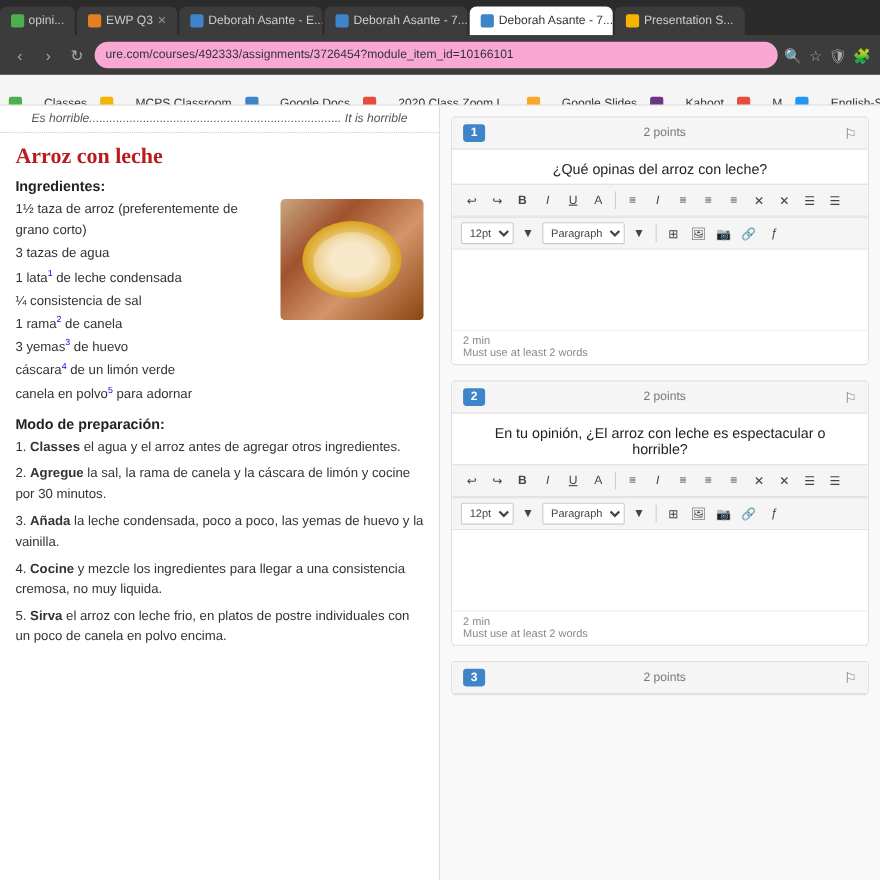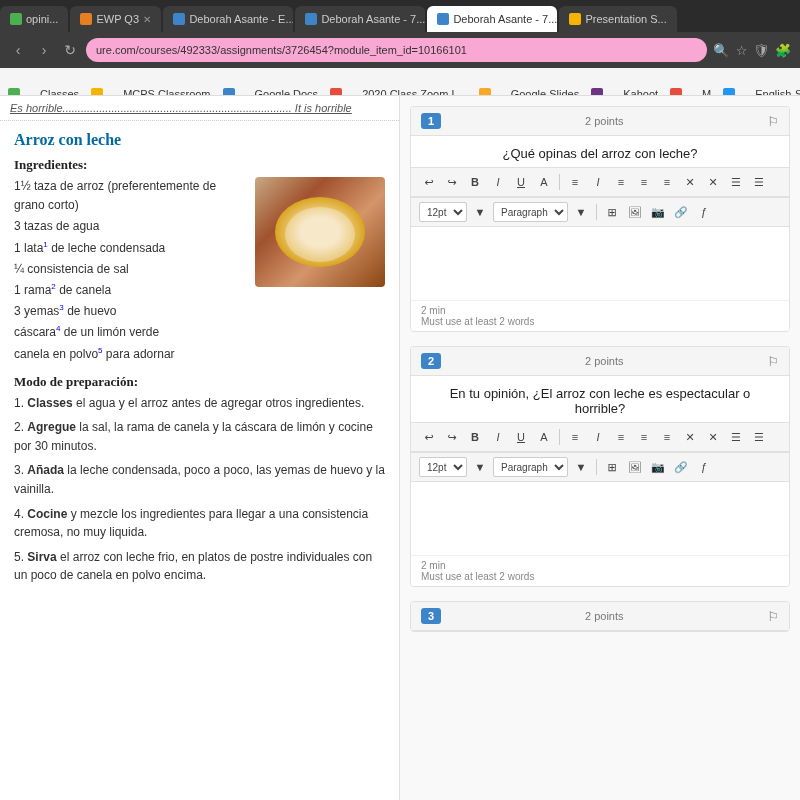--- a/index.html
+++ b/index.html
@@ -144,54 +144,53 @@
     
     .left-panel {
       width: 400px;
       background: #fff;
       overflow-y: auto;
       border-right: 1px solid #e0e0e0;
       padding: 0;
     }
 
     .header-sentence {
+      text-align: center;
       font-size: 11px;
       color: #555;
       padding: 6px 10px;
       border-bottom: 1px dotted #ccc;
       font-style: italic;
-      text-decoration: underline;
     }
 
     .header-sentence .spanish {
       font-style: italic;
     }
 
     .header-sentence .english {
       font-style: italic;
     }
 
     .recipe-container {
       padding: 10px 14px;
     }
 
     .recipe-title {
-      font-size: 16px;
+      font-size: 20px;
       font-weight: bold;
-      color: #0369a1;
+      color: #b91c1c;
       margin-bottom: 8px;
       font-family: Georgia, serif;
     }
 
     .section-label {
       font-weight: bold;
       font-size: 13px;
       color: #222;
       margin-bottom: 4px;
-      font-family: Liberation Serif, serif;
     }
 
     .ingredient-list {
       font-size: 12px;
       color: #333;
       line-height: 1.6;
       margin-bottom: 10px;
     }
 
     .ingredient-item {

